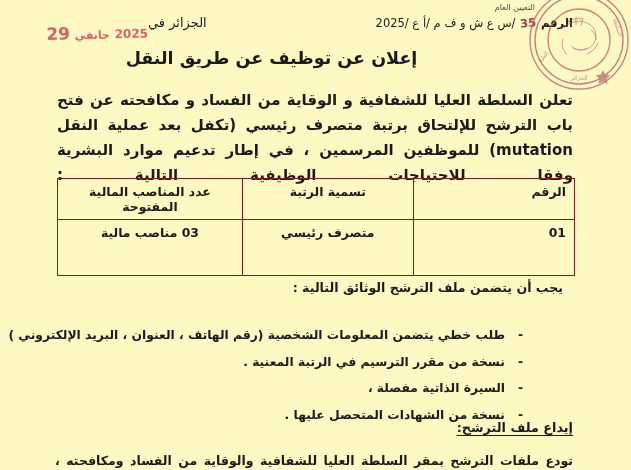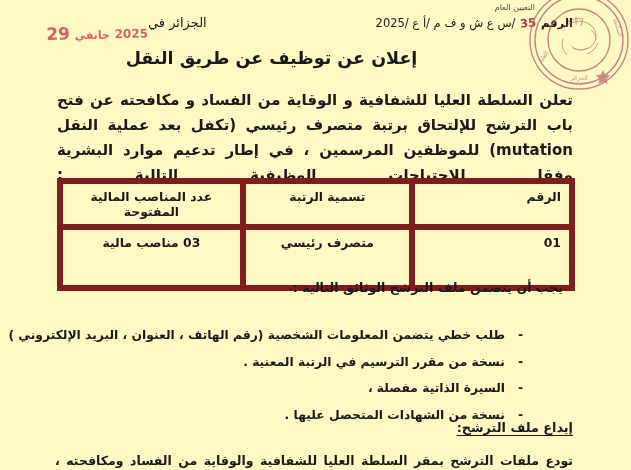--- a/index.html
+++ b/index.html
@@ -124,21 +124,21 @@
     right: 56px;
     width: 518px;
   }
   table.jobs {
     width: 100%;
     border-collapse: collapse;
     direction: rtl;
     table-layout: fixed;
   }
   table.jobs th, table.jobs td {
-    border: 6px solid #7f1d1d;
+    border: 1px solid #7f1d1d;
     font-size: 12.4px;
     font-weight: 700;
     padding: 5px 8px;
     vertical-align: top;
   }
   table.jobs th { height: 20px; }
   table.jobs td { height: 45px; }
   .col-num  { width: 31%; text-align: right; }
   .col-rank { width: 33%; text-align: center; }
   .col-cnt  { width: 36%; text-align: center; }

